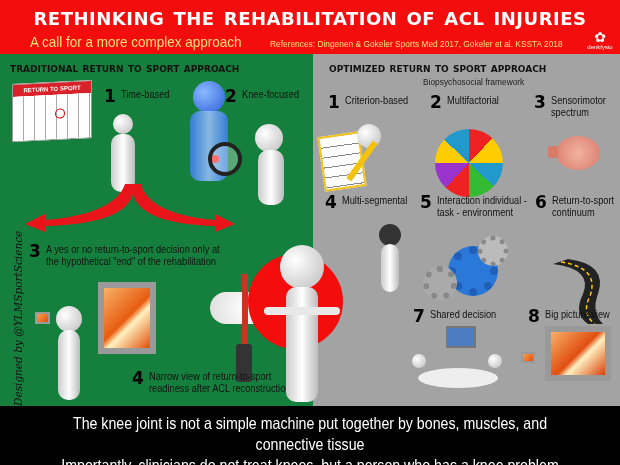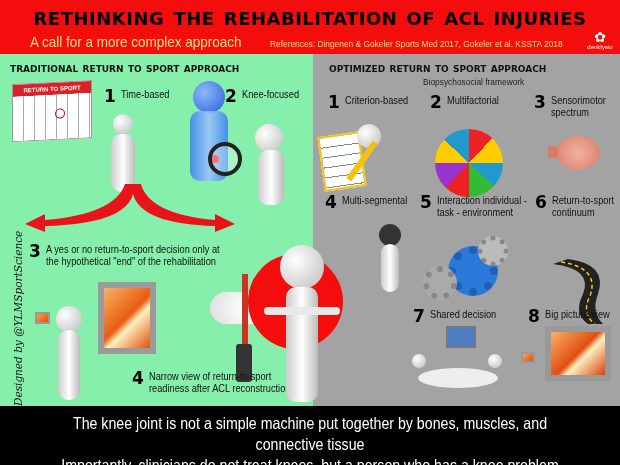--- a/index.html
+++ b/index.html
@@ -1,25 +1,25 @@
 <!DOCTYPE html>
 <html><head>
 <meta charset="utf-8">
 <style>
   * { box-sizing: border-box; margin: 0; padding: 0; }
   body { width: 620px; height: 465px; overflow: hidden; font-family: "Liberation Sans", sans-serif; background: #fff; position: relative; }
   .header { position: absolute; left: 0; top: 0; width: 620px; height: 54px; background: #f40d0d; }
-  .title { position: absolute; left: 0; top: 2px; width: 620px; text-align: center; color: #000000; font-family: "DejaVu Sans", sans-serif; font-weight: bold; font-size: 25px; letter-spacing: 0.5px; font-variant: small-caps; text-transform: lowercase; }
+  .title { position: absolute; left: 0; top: 2px; width: 620px; text-align: center; color: #ffffff; font-family: "DejaVu Sans", sans-serif; font-weight: bold; font-size: 25px; letter-spacing: 0.5px; font-variant: small-caps; text-transform: lowercase; }
   .subtitle { position: absolute; left: 30px; top: 33px; color: #f9e07a; font-size: 15px; font-family: "Liberation Sans Narrow", "Liberation Sans", sans-serif; transform: scaleX(0.9); transform-origin: left; }
   .refs { position: absolute; left: 270px; top: 38px; color: #f9e07a; font-size: 9.5px; transform: scaleX(0.88); transform-origin: left; white-space: nowrap; }
   .brand { position: absolute; left: 585px; top: 30px; width: 30px; text-align: center; color: #fff; }
   .brand .brain { font-size: 14px; line-height: 14px; display: block; }
   .brand .brand-name { font-size: 6px; display: block; }
 
-  .left { position: absolute; left: 0; top: 54px; width: 313px; height: 352px; background: #86efac; }
+  .left { position: absolute; left: 0; top: 54px; width: 313px; height: 352px; background: #15803d; }
   .right { position: absolute; left: 313px; top: 54px; width: 307px; height: 352px; background: #a3a3a3; }
   .sec-title { position: absolute; font-family: "DejaVu Sans", sans-serif; font-weight: bold; font-size: 12.5px; color: #111; font-variant: small-caps; text-transform: lowercase; white-space: nowrap; }
   .item { position: absolute; display: flex; align-items: flex-start; gap: 5px; }
   .num { font-family: "DejaVu Sans", sans-serif; font-weight: 900; font-size: 17px; line-height: 17px; color: #000; }
   .lbl { font-size: 10.5px; line-height: 12px; color: #111; transform: scaleX(0.88); transform-origin: left; white-space: nowrap; }
   .sub { position: absolute; font-size: 9.5px; color: #222; transform: scaleX(0.88); transform-origin: left; white-space: nowrap; }
 
   .fig { position: absolute; }
   .head { position: absolute; border-radius: 50%; background: radial-gradient(circle at 35% 35%, #fff, #bbb); }
   .body-s { position: absolute; border-radius: 10px; background: linear-gradient(90deg,#ccc,#fff,#bbb); }

